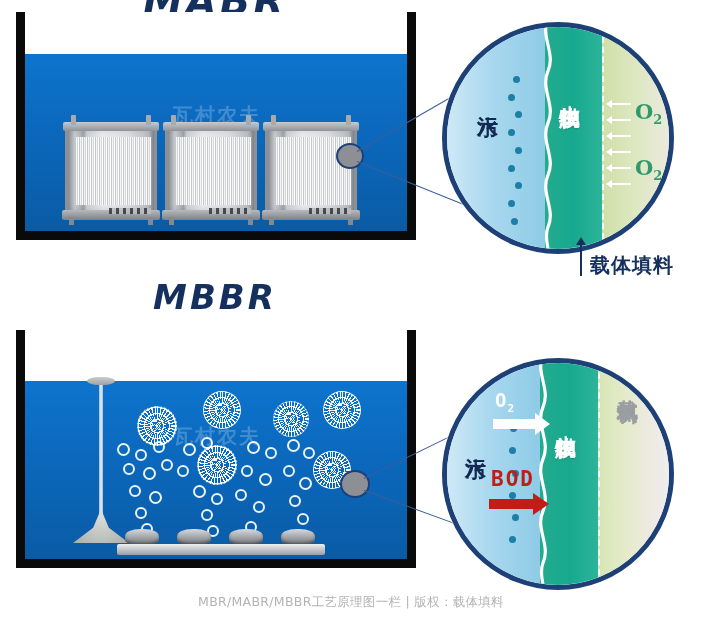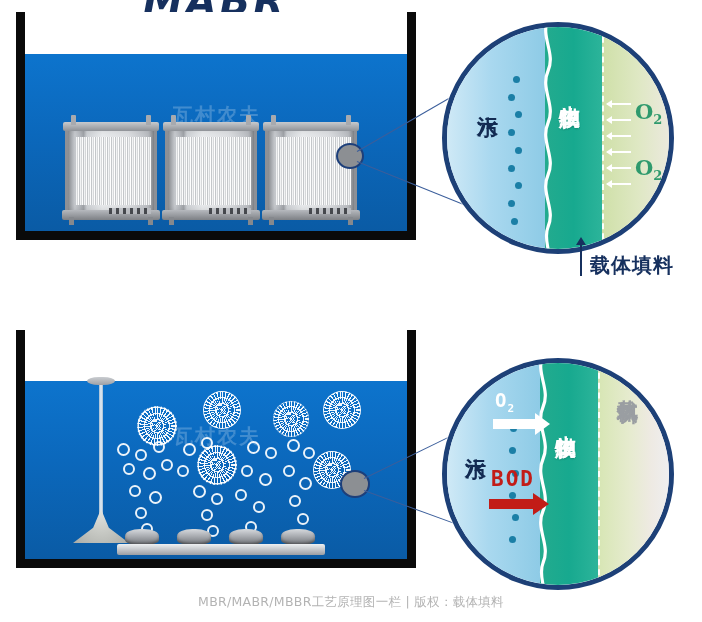--- a/index.html
+++ b/index.html
@@ -280,20 +280,21 @@
       <span>O</span><sub>2</sub>
     </div>
     <div class="o2" style="left:188px;top:128px;">
       <span>O</span><sub>2</sub>
     </div>
   </div>
 
   <div class="wall-arrow" style="left:580px;top:244px;height:32px;"></div>
   <div class="wall-label" style="left:590px;top:252px;">载体填料</div>
 
+  <div class="title" id="title-mbbr">MBBR</div>
 
   <div class="tank" style="left:16px;top:330px;width:400px;height:238px;">
     <div class="tank-inner" style="left:9px;top:0px;width:382px;height:229px;">
       <div class="water" style="height:178px;">
 
         <div class="watermark" style="left:148px;top:42px;">瓦村农夫</div>
 
         <div class="carrier" style="left:112px;top:25px;width:40px;height:40px;"></div>
         <div class="carrier" style="left:178px;top:10px;width:38px;height:38px;"></div>
         <div class="carrier" style="left:248px;top:20px;width:36px;height:36px;"></div>

